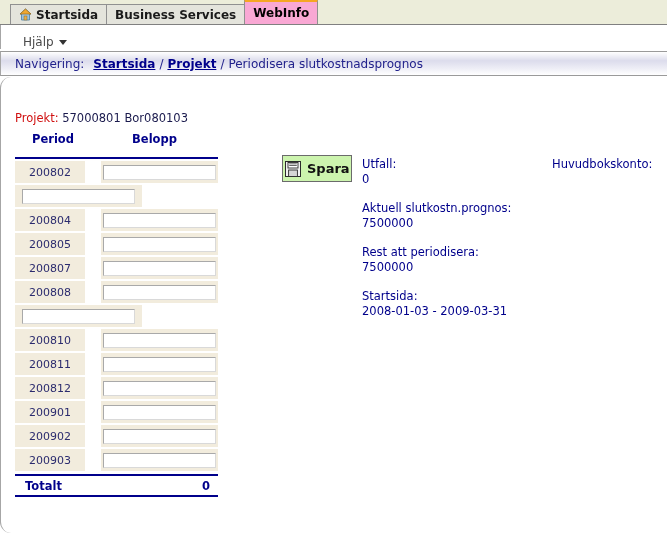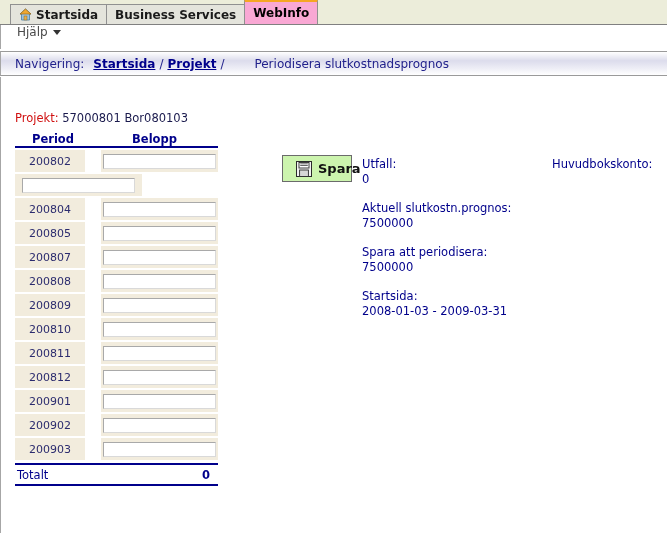--- a/index.html
+++ b/index.html
@@ -66,22 +66,22 @@
   
   .menubar {
     position: absolute;
     left: 0; top: 25px;
     width: 647px;
     height: 24px;
     box-sizing: border-box;
     background: #ffffff;
     border-left: 1px solid #a6a6a6;
     display: flex;
-    align-items: flex-start;
-    padding-left: 16px;
+    align-items: flex-end;
+    padding-left: 22px;
   }
   .menu-item {
     display: flex;
     align-items: center;
     gap: 5px;
     font-size: 12px;
     color: #4a4a4a;
     cursor: pointer;
     font-weight: normal;
   }
@@ -111,31 +111,32 @@
     color: #1b1b8f;
   }
   .crumbbar .crumb-label { margin-right: 9px; color: #22228c; }
   .crumbbar a {
     color: #00008b;
     font-weight: bold;
     text-decoration: underline;
     cursor: pointer;
   }
   .crumbbar .sep { margin: 0 4px; color: #22228c; font-weight: normal; }
-  .crumbbar .current { color: #22228c; margin-left: 26px; }
+  .crumbbar .current { color: #22228c; }
 
   
   .content {
     position: absolute;
     left: 0; top: 77px;
     width: 667px;
     height: 456px;
     box-sizing: border-box;
     border-left: 1px solid #a6a6a6;
     background: #ffffff;
+    border-radius: 11px;
   }
 
   .projekt-line {
     position: absolute;
     left: 14px; top: 34px;
     font-size: 11.5px;
     white-space: nowrap;
   }
   .projekt-line .lbl { color: #d01010; }
   .projekt-line .val { color: #1a1a4d; }
@@ -143,21 +144,21 @@
   
   .ptable {
     position: absolute;
     left: 14px;
     top: 55px;
     width: 203px;
   }
   .ptable-head {
     display: flex;
     border-bottom: 2px solid #00008b;
-    padding-bottom: 0;
+    padding-bottom: 11px;
     align-items: center;
   }
   .th {
     font-size: 11.5px;
     font-weight: bold;
     color: #00008b;
     text-align: center;
   }
   .th-period { width: 76px; }
   .th-belopp { width: 127px; }
@@ -211,22 +212,23 @@
     margin-top: 3px;
     border-top: 2px solid #00008b;
     border-bottom: 2px solid #00008b;
     box-sizing: content-box;
   }
   .total-label {
     width: 76px;
     padding-left: 2px;
     box-sizing: border-box;
     font-size: 11.5px;
-    font-weight: normal;
+    font-weight: bold;
     color: #00008b;
+    margin-left: 8px;
   }
   .total-value {
     width: 127px;
     padding-right: 8px;
     box-sizing: border-box;
     text-align: right;
     font-size: 11.5px;
     font-weight: bold;
     color: #00008b;
   }
@@ -237,21 +239,21 @@
     left: 281px;
     top: 78px;
     width: 70px;
     height: 27px;
     box-sizing: border-box;
     background: #ccf4ae;
     border: 1px solid #6b6b6b;
     display: flex;
     align-items: center;
     gap: 6px;
-    padding-left: 13px;
+    padding-left: 2px;
     cursor: pointer;
   }
   .save-btn .label {
     font-size: 13px;
     font-weight: bold;
     color: #111111;
   }
   .floppy { width: 16px; height: 16px; display: block; flex: 0 0 auto; }
 
   
@@ -347,21 +349,20 @@
             <input type="text" class="amt-input" style="">
           </div>
         </div>
         <div class="prow">
           <div class="cell-period">200808</div>
           <div class="cell-belopp">
             <input type="text" class="amt-input" style="">
           </div>
         </div>
         <div class="prow">
-          <div class="cell-period">200809</div>
           <div class="cell-belopp">
             <input type="text" class="amt-input" style="">
           </div>
         </div>
         <div class="prow">
           <div class="cell-period">200810</div>
           <div class="cell-belopp">
             <input type="text" class="amt-input" style="">
           </div>
         </div>
@@ -418,21 +419,21 @@
   <div class="info-col info-col-a" id="info-left">
       <div class="info-block">
         <span class="k">Utfall:</span>
         <span class="v">0</span>
       </div>
       <div class="info-block">
         <span class="k">Aktuell slutkostn.prognos:</span>
         <span class="v">7500000</span>
       </div>
       <div class="info-block">
-        <span class="k">Spara att periodisera:</span>
+        <span class="k">Rest att periodisera:</span>
         <span class="v">7500000</span>
       </div>
       <div class="info-block">
         <span class="k">Startsida:</span>
         <span class="v">2008-01-03 - 2009-03-31</span>
       </div>
     </div>
 
   <div class="info-col info-col-b" id="info-right">
       <div class="info-block">

